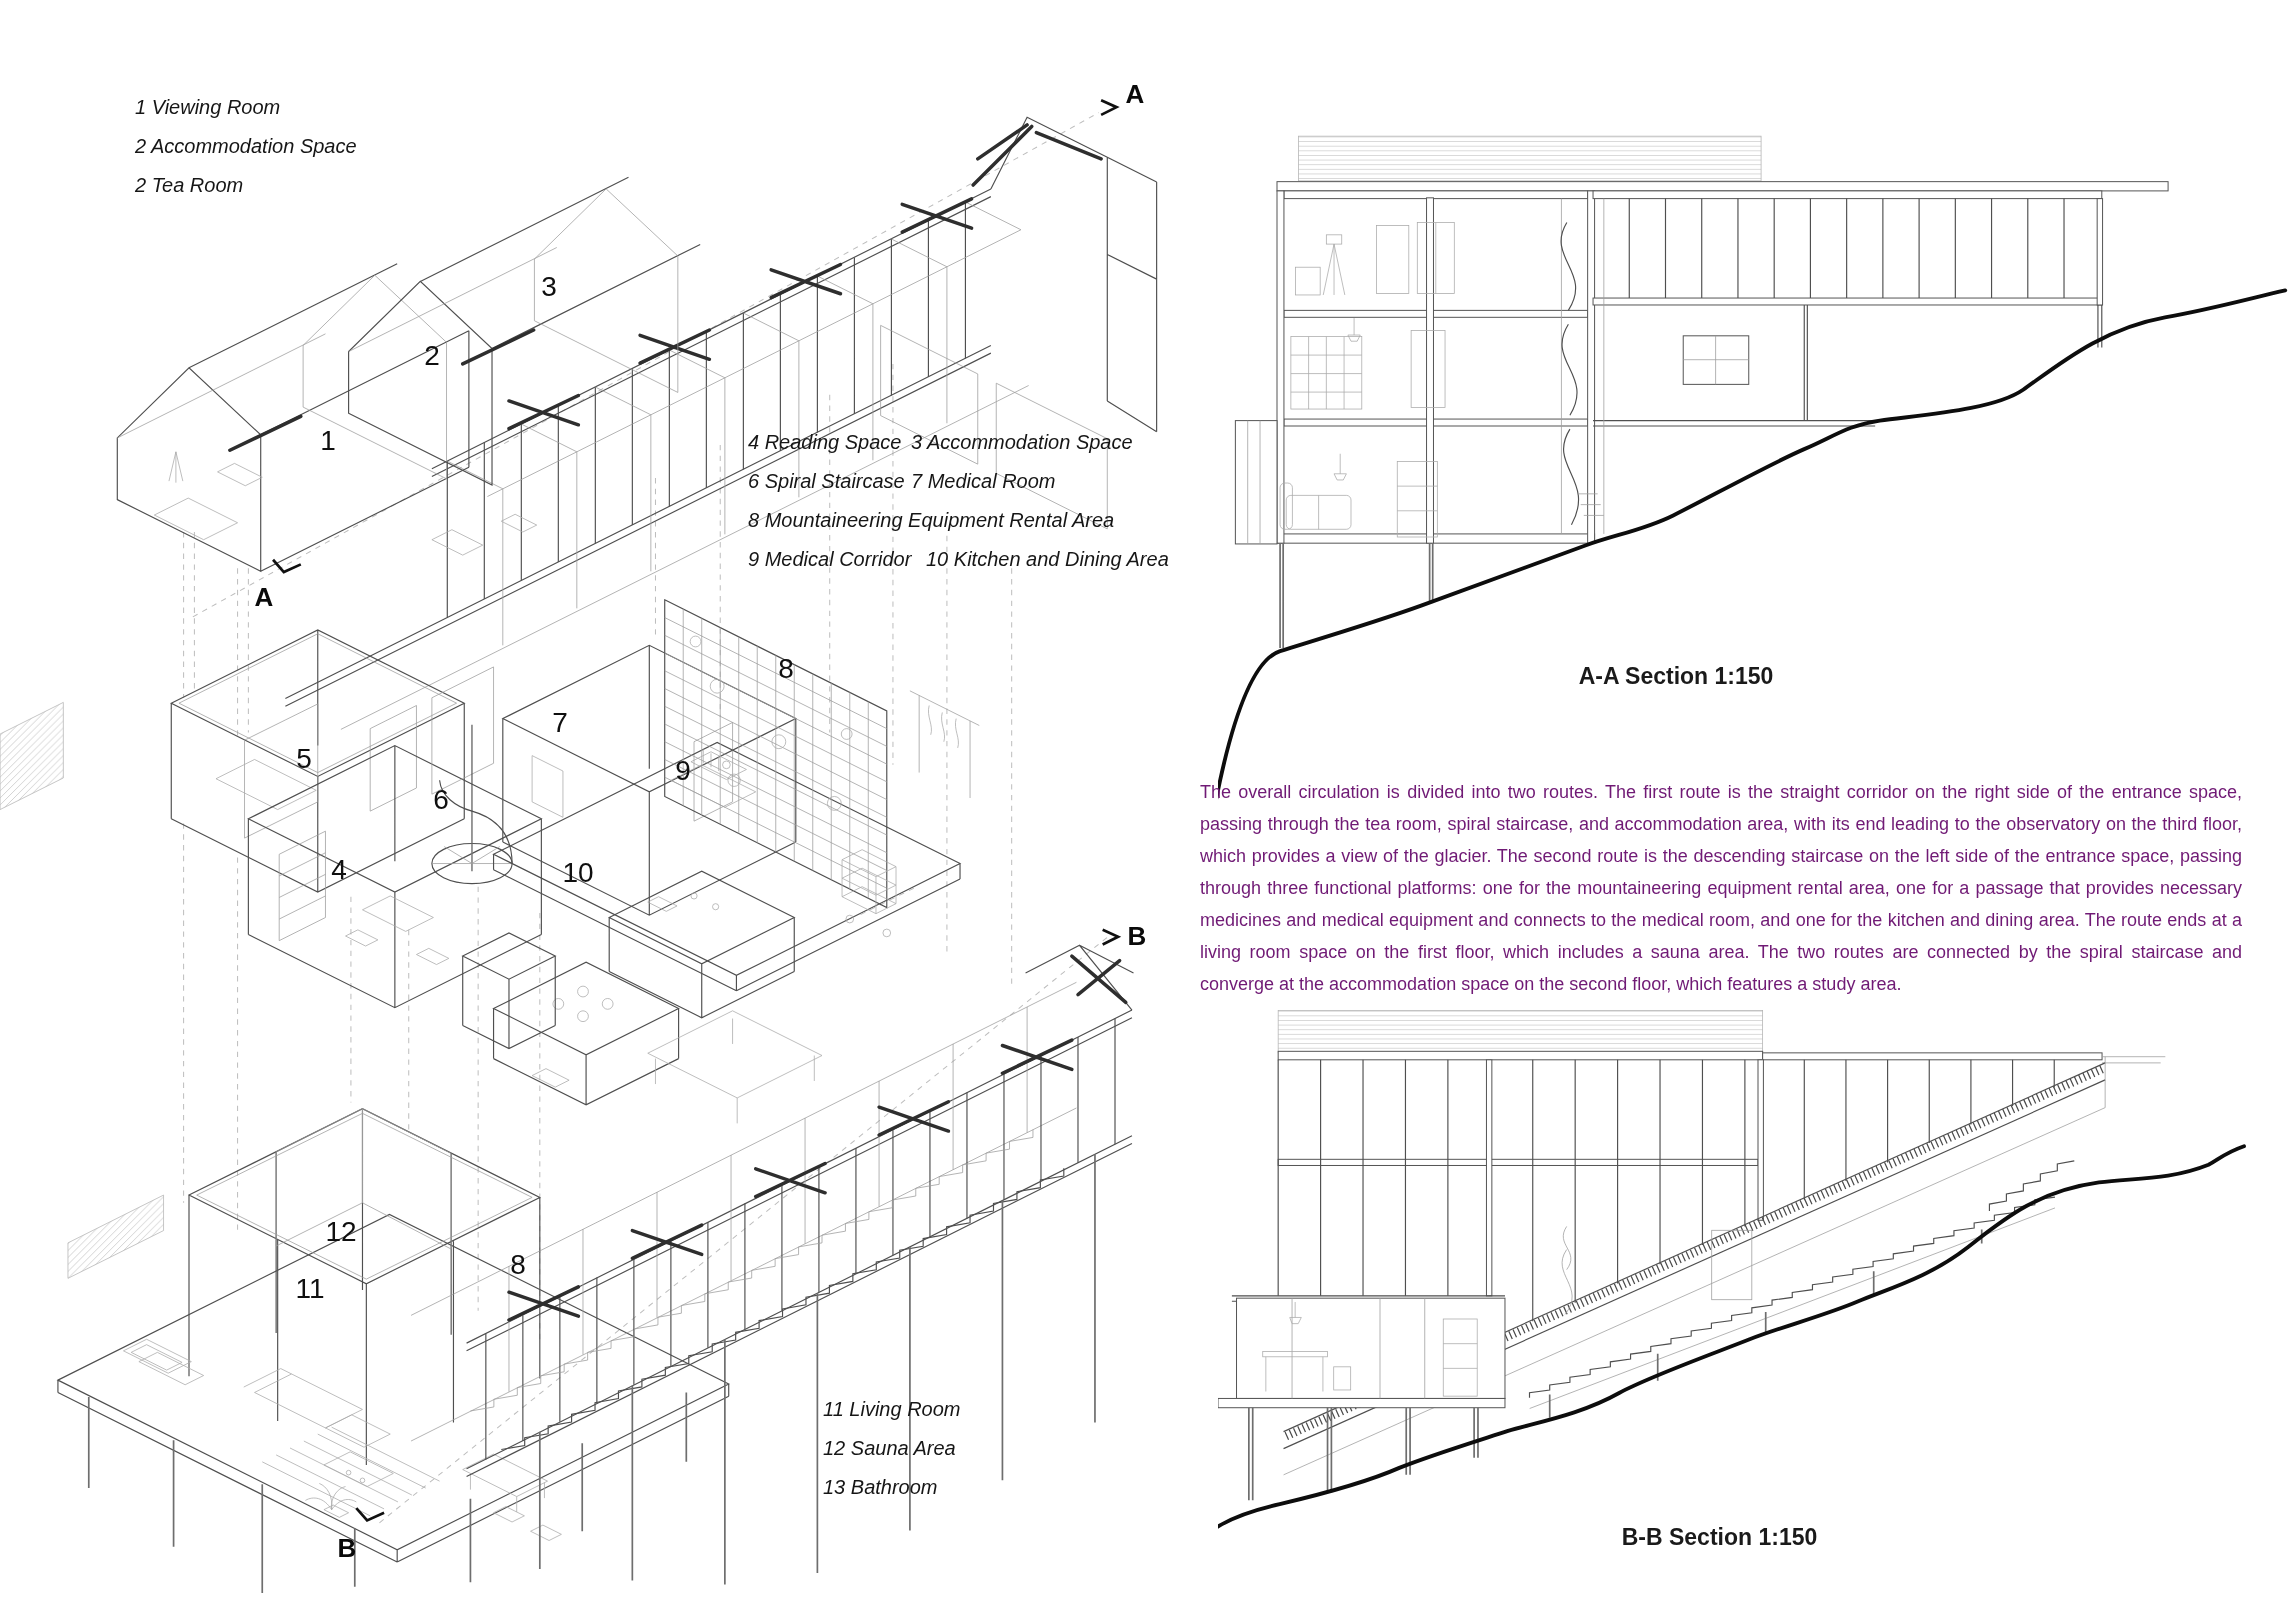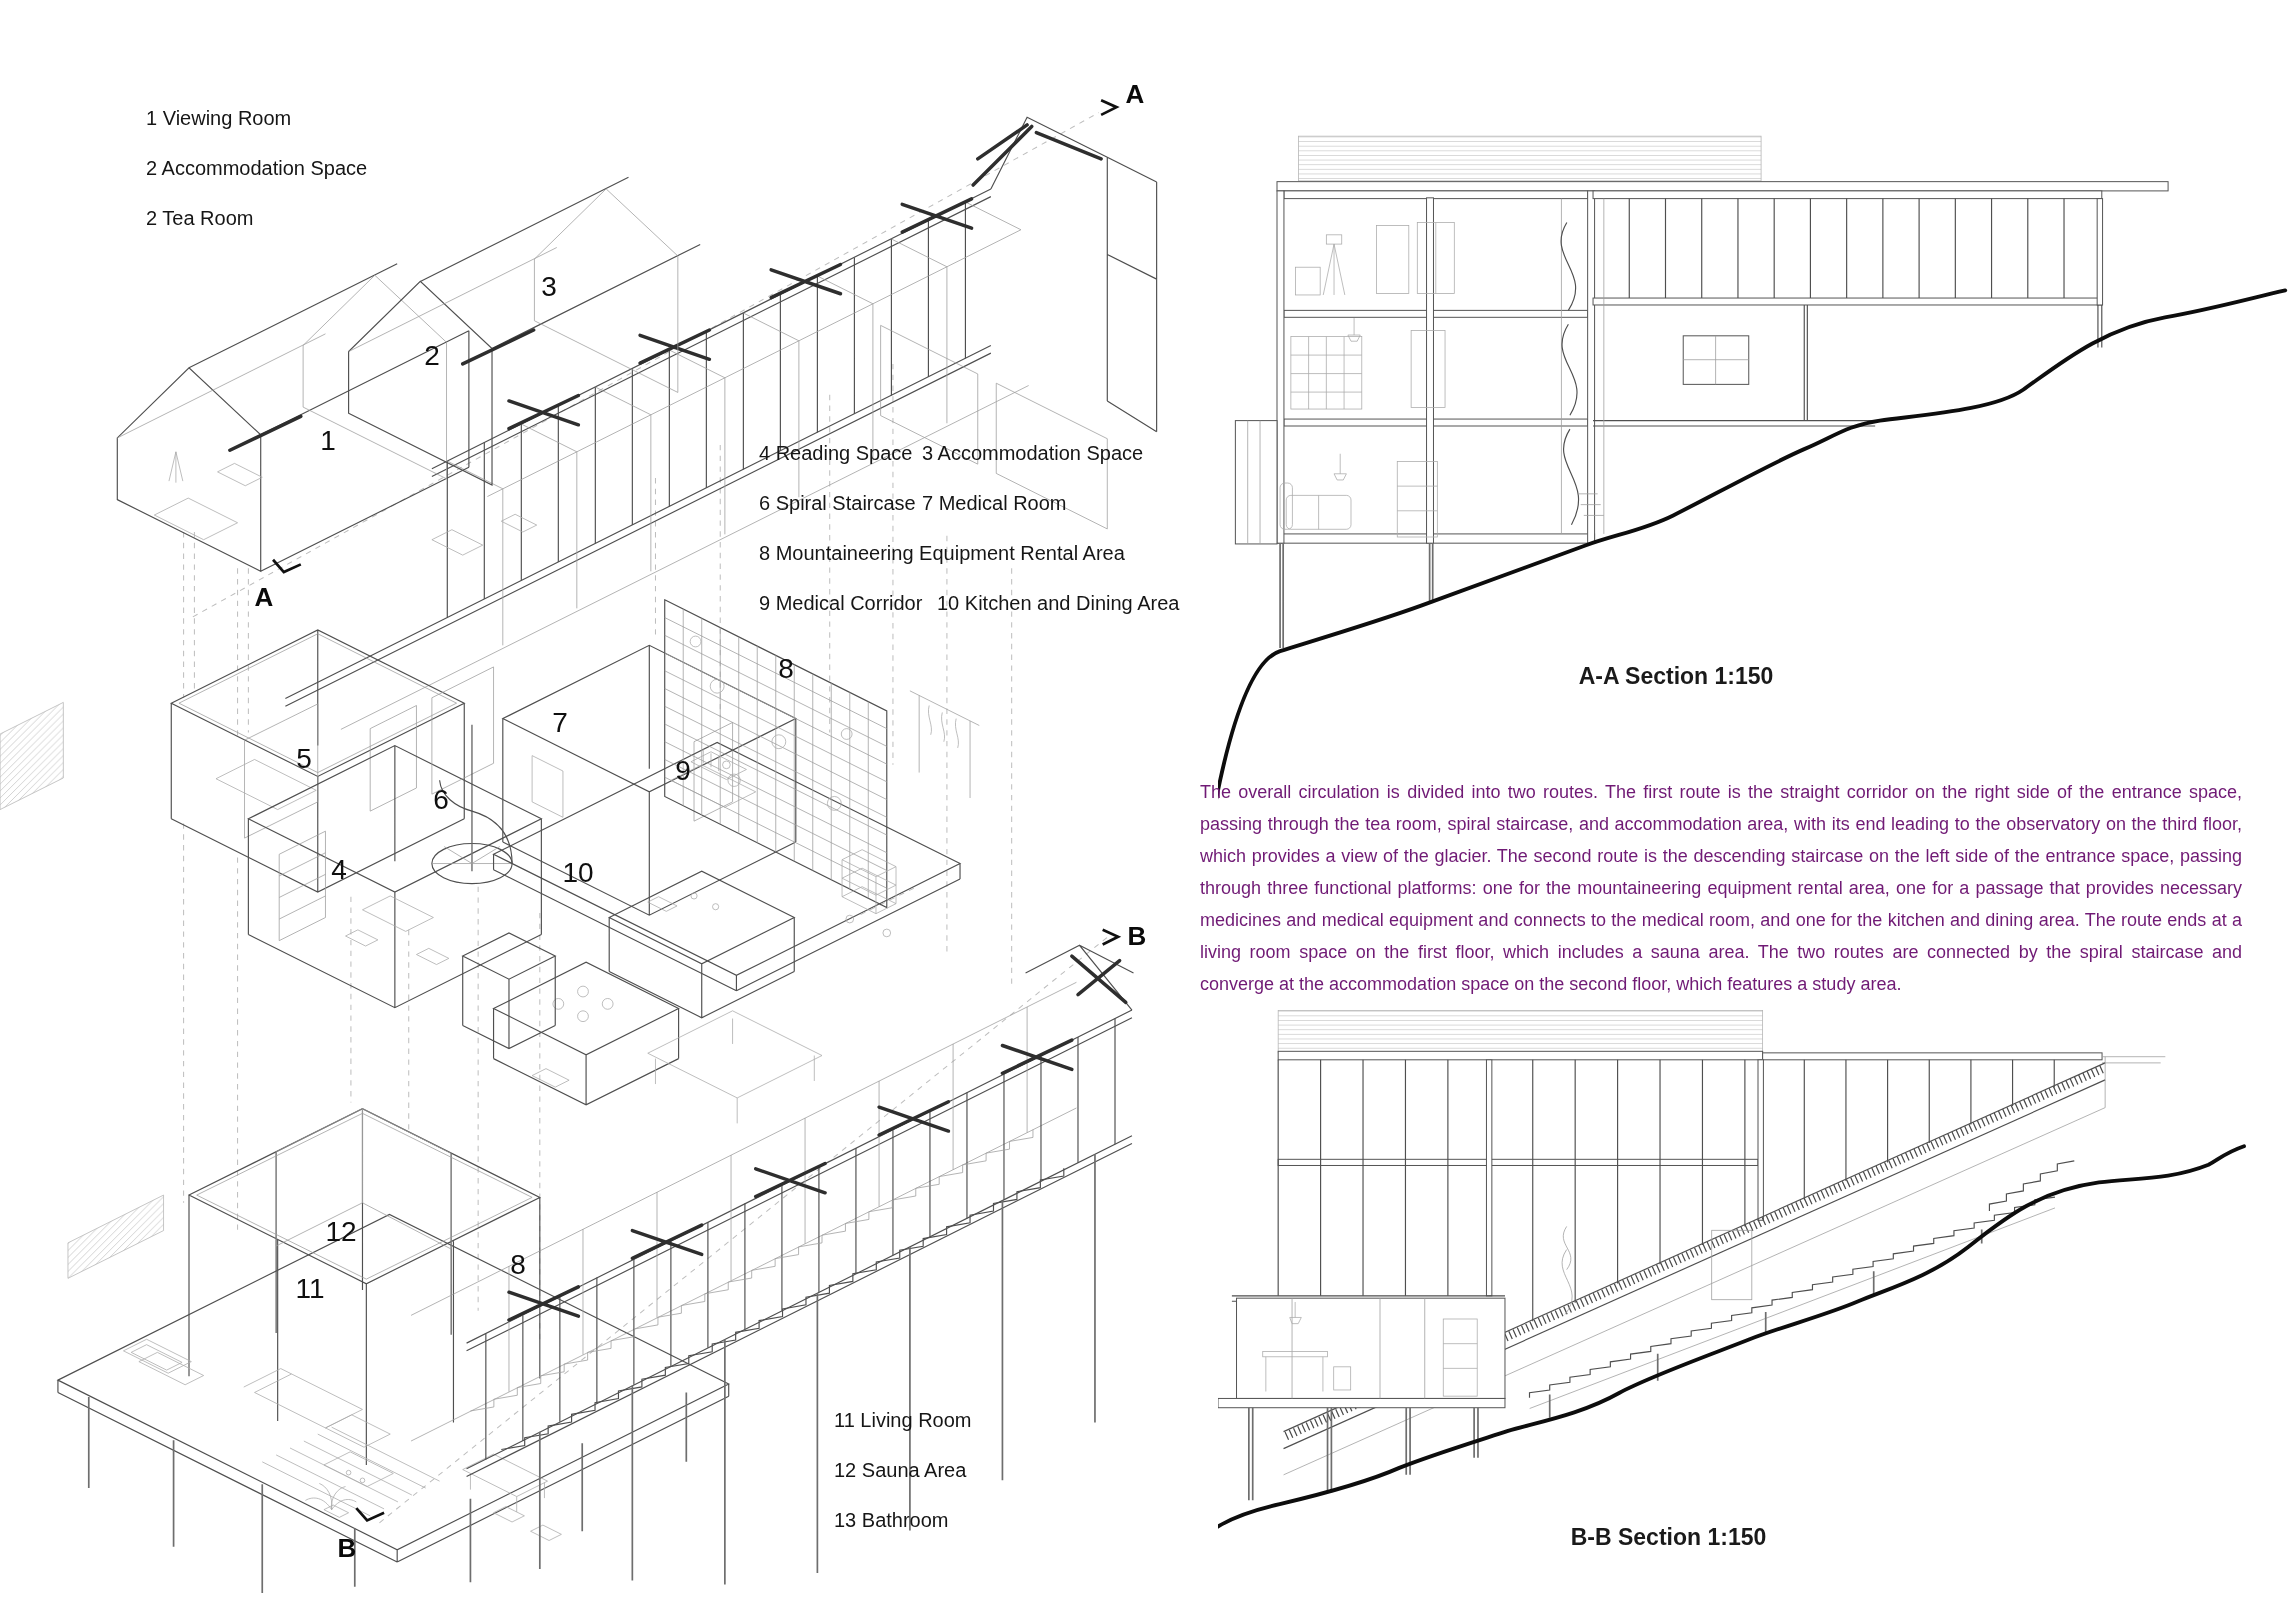--- a/index.html
+++ b/index.html
@@ -13,21 +13,21 @@
   .dash{stroke:#bdbdbd;stroke-width:1.3;fill:none;stroke-dasharray:7 7;}
   .mk{stroke:#101010;stroke-width:3.5;fill:none;stroke-linejoin:miter;}
   .pl{stroke:#6e6e6e;stroke-width:2.2;fill:none;}
   .terr{stroke:#0d0d0d;stroke-width:5;fill:none;stroke-linecap:round;}
   .wall{fill:#ffffff;stroke:#555;stroke-width:1.3;}
   .hpoly{stroke:#b5b5b5;stroke-width:1;}
   .title{position:absolute;left:432px;top:51px;width:324px;text-align:center;
          font-size:24px;font-weight:700;letter-spacing:0.2px;}
   .caption{position:absolute;text-align:center;font-size:23px;font-weight:700;}
   .legend{position:absolute;font-size:20px;line-height:35px;white-space:nowrap;color:#161616;}
-  .legend p{margin:15px;}
+  .legend p{margin:4px;font-style:italic;}
   .lg2col{display:inline-block;min-width:163px;}
   .legend2 p:nth-child(4) .lg2col{min-width:178px;}
   .co{position:absolute;transform:translate(-50%,-50%);font-size:28px;color:#0f0f0f;}
   .mkx{position:absolute;transform:translate(-50%,-50%);font-size:26px;font-weight:700;color:#0a0a0a;}
   .para{position:absolute;left:1200px;top:776px;width:1042px;font-size:18px;
         line-height:32px;text-align:justify;color:#701a75;}
 </style>
 </head>
 <body>
 
@@ -359,17 +359,17 @@
   <span class="co" style="left:310px;top:1289px">11</span>
   <span class="co" style="left:341px;top:1232px">12</span>
   <span class="co" style="left:518px;top:1265px">8</span>
 
   <span class="mkx" style="left:1135px;top:94px">A</span>
   <span class="mkx" style="left:264px;top:597px">A</span>
   <span class="mkx" style="left:1137px;top:936px">B</span>
   <span class="mkx" style="left:347px;top:1548px">B</span>
 
   <div class="caption" style="left:1279px;top:663px;width:794px">A-A Section 1:150</div>
-  <div class="caption" style="left:1260px;top:1524px;width:817px">B-B Section 1:150</div>
+  <div class="caption" style="left:1311px;top:1524px;width:817px">B-B Section 1:150</div>
   <div class="para">The overall circulation is divided into two routes. The first route is the straight corridor on the right side of the entrance space, passing through the tea room, spiral staircase, and accommodation area, with its end leading to the observatory on the third floor, which provides a view of the glacier. The second route is the descending staircase on the left side of the entrance space, passing through three functional platforms: one for the mountaineering equipment rental area, one for a passage that provides necessary medicines and medical equipment and connects to the medical room, and one for the kitchen and dining area. The route ends at a living room space on the first floor, which includes a sauna area. The two routes are connected by the spiral staircase and converge at the accommodation space on the second floor, which features a study area.</div>
 
 </div>
 
 
 </body></html>

